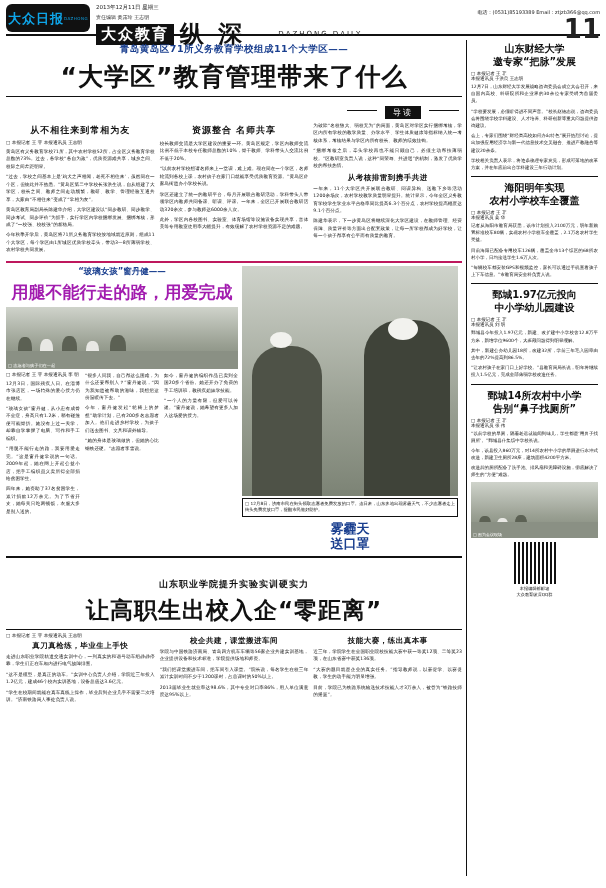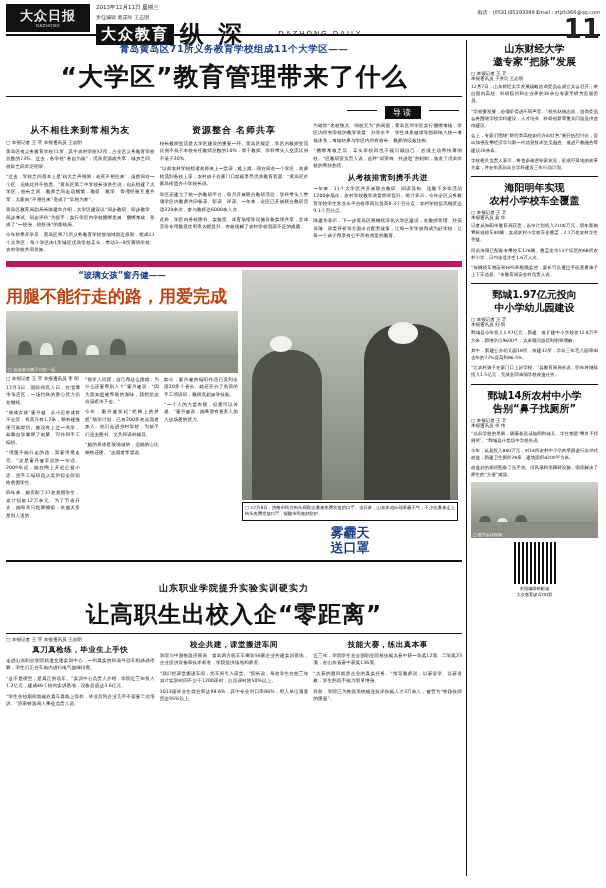--- a/index.html
+++ b/index.html
@@ -8,23 +8,24 @@
     width:606px; height:888px;
     font-family:"DejaVu Sans", sans-serif;
     color:#111;
     overflow:hidden;
   }
   .page { position:relative; width:606px; height:888px; background:#fff; padding:4px 6px; }
 
   
   .masthead { display:flex; align-items:flex-start; height:32px; border-bottom:2px solid #111; padding-bottom:2px; }
   .logo-box {
-    width:84px; height:28px; background:#111; color:#e5e5e5;
-    display:flex; flex-direction:column; align-items:center; justify-content:center;
+    width:84px; height:28px; background:#111; color:#0ea5e9;
+    display:flex; flex-direction:row; align-items:center; justify-content:center;
     line-height:1;
+    border-radius:6px;
   }
   .logo-cn { font-size:13px; letter-spacing:1px; font-weight:bold; }
   .logo-en { font-size:4px; letter-spacing:.5px; margin-top:2px; }
   .mast-mid { flex:1; display:flex; flex-direction:column; padding-left:6px; }
   .mast-line1 { font-size:5.5px; color:#222; }
   .mast-line2 { font-size:5px; color:#333; margin-top:3px; }
   .mast-title-wrap { display:flex; align-items:center; gap:6px; margin-top:-2px; }
   .mast-title {
     font-size:15px; font-weight:bold; letter-spacing:2px;
     background:#111; color:#fff; padding:1px 5px;
@@ -57,25 +58,25 @@
     text-align:center; font-size:9px; font-weight:bold; letter-spacing:1px; margin:2px 0 3px;
   }
   .sub-small { text-align:center; font-size:7.5px; font-weight:bold; margin:3px 0 2px; letter-spacing:.5px; }
   .para {
     font-size:4.6px; line-height:1.62; text-align:justify; color:#111;
     margin:0 0 3px; letter-spacing:.1px;
   }
   .byline { font-size:4.6px; margin:0 0 3px; }
 
   
-  .block2 { margin-top:4px; border-top:6px solid #be185d; padding-top:3px; display:flex; gap:4px; }
+  .block2 { margin-top:4px; border-top:2px solid #be185d; padding-top:3px; display:flex; gap:4px; }
   .b2-left { width:232px; }
   .b2-right { width:216px; }
   .b2-kicker { text-align:center; font-size:8.5px; font-weight:bold; color:#1a3f8f; }
-  .b2-head { font-size:17px; font-weight:bold; color:#c2410c; margin:3px 0; letter-spacing:0px; }
+  .b2-head { text-align:center; font-size:17px; font-weight:bold; color:#a21caf; margin:3px 0; letter-spacing:0px; }
   .photo {
     background:#b9bdb4; position:relative; overflow:hidden;
   }
   .photo.p1 { height:62px; }
   .photo .cap { position:absolute; left:2px; bottom:1px; font-size:4.2px; color:#fff; }
   .photo-big { height:230px; background:#8e9688; position:relative; overflow:hidden; }
   .cap-under { font-size:4.3px; line-height:1.5; text-align:justify; margin-top:2px; border:1px solid #111; padding:2px; }
   .vert-title {
     font-size:13px; font-weight:bold; color:#1a3f8f; text-align:center;
     line-height:1.2; margin-top:4px;

